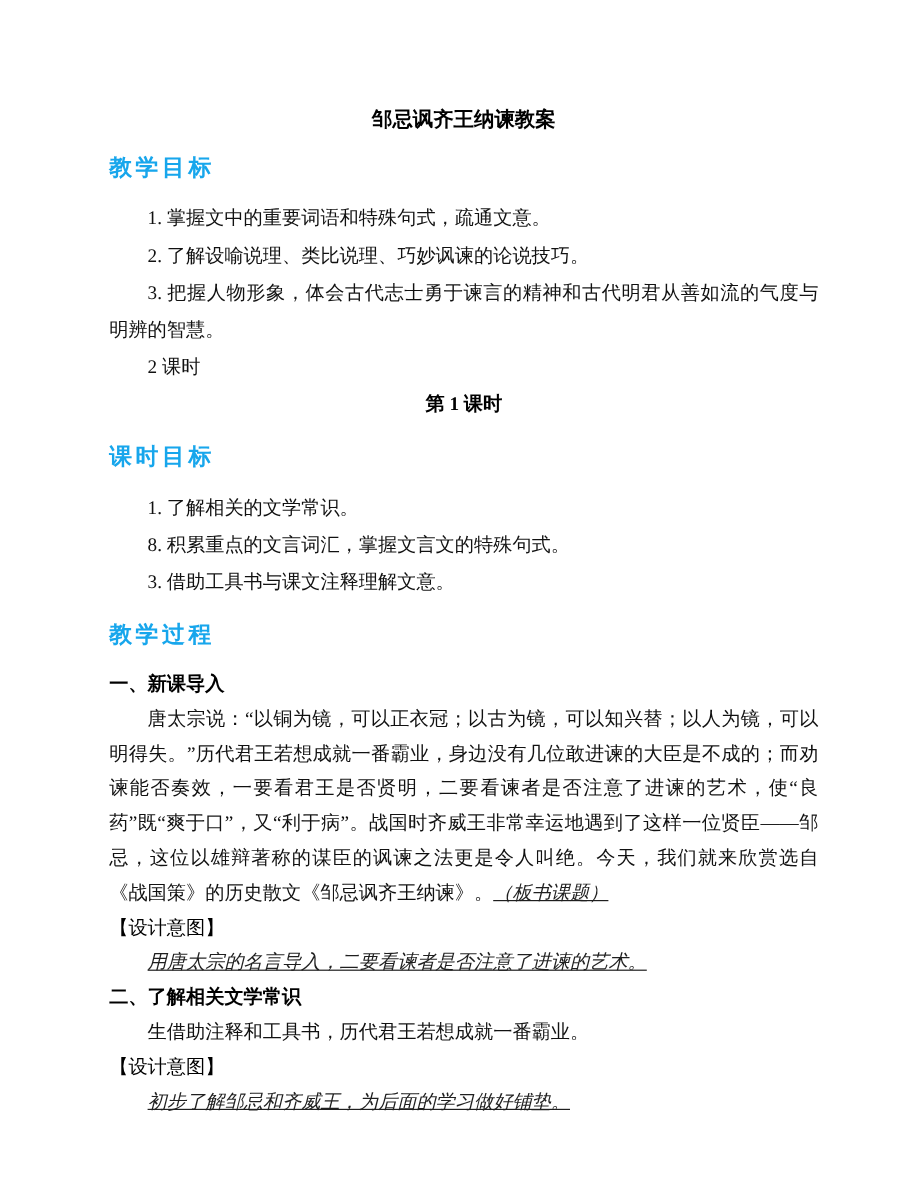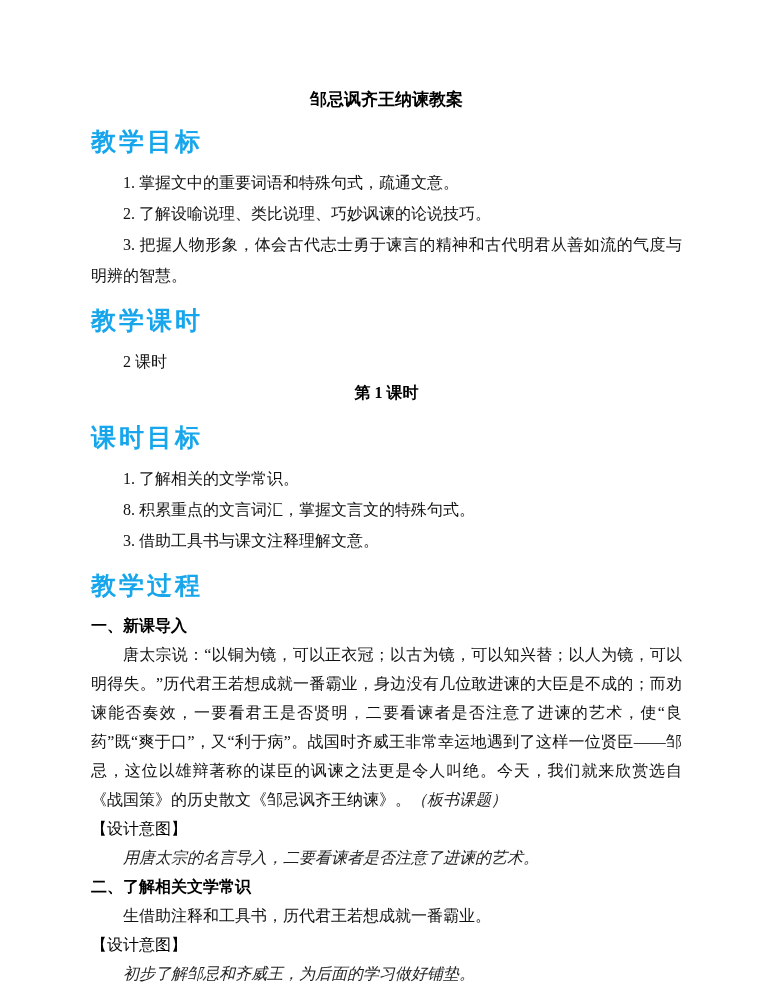--- a/index.html
+++ b/index.html
@@ -19,21 +19,21 @@
   .doc-title {
     text-align: center;
     font-size: 17px;
     font-weight: bold;
     line-height: 24px;
     color: #000;
   }
   h2.accent-heading {
     font-family: "Liberation Sans", "DejaVu Sans", sans-serif;
     font-weight: bold;
-    font-size: 25px;
+    font-size: 19px;
     line-height: 30px;
     letter-spacing: 3px;
     color: var(--accent);
     margin: 14px 0 11px 0;
   }
   h2.accent-heading:first-of-type { margin-top: 14px; }
   .body {
     font-size: 16px;
     line-height: 31px;
     color: #111;
@@ -57,35 +57,35 @@
   }
   .intent-label {
     font-weight: normal;
     font-size: 16px;
     line-height: 29px;
     color: #000;
   }
   .kaiti {
     font-style: italic;
     color: #1f1f1f;
+    text-decoration: underline;
   }
 </style>
 </head>
 <body>
 
 <div class="page">
 
   <div class="doc-title">邹忌讽齐王纳谏教案</div>
 
   <h2 class="accent-heading">教学目标</h2>
   <p class="body indent">1. 掌握文中的重要词语和特殊句式，疏通文意。</p>
   <p class="body indent">2. 了解设喻说理、类比说理、巧妙讽谏的论说技巧。</p>
   <p class="body indent justify">3. 把握人物形象，体会古代志士勇于谏言的精神和古代明君从善如流的气度与明辨的智慧。</p>
 
-  <h2 class="accent-heading">教学课时</h2>
   <p class="body indent">2 课时</p>
 
   <div class="period-title">第 1 课时</div>
 
   <h2 class="accent-heading">课时目标</h2>
   <p class="body indent">1. 了解相关的文学常识。</p>
   <p class="body indent">8. 积累重点的文言词汇，掌握文言文的特殊句式。</p>
   <p class="body indent">3. 借助工具书与课文注释理解文意。</p>
 
   <h2 class="accent-heading">教学过程</h2>

